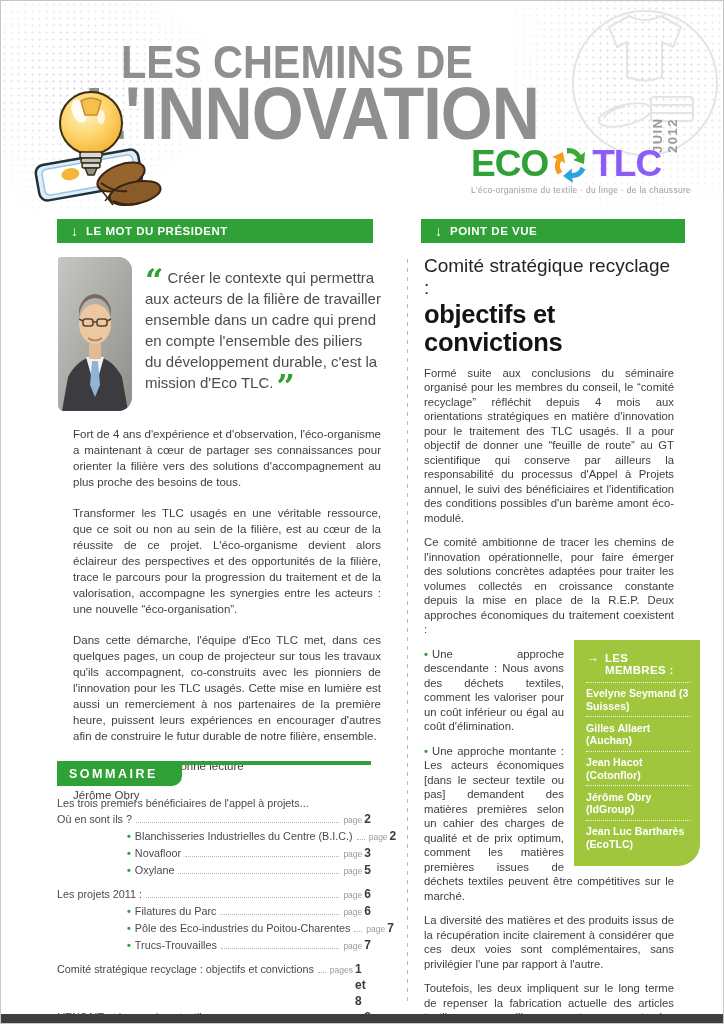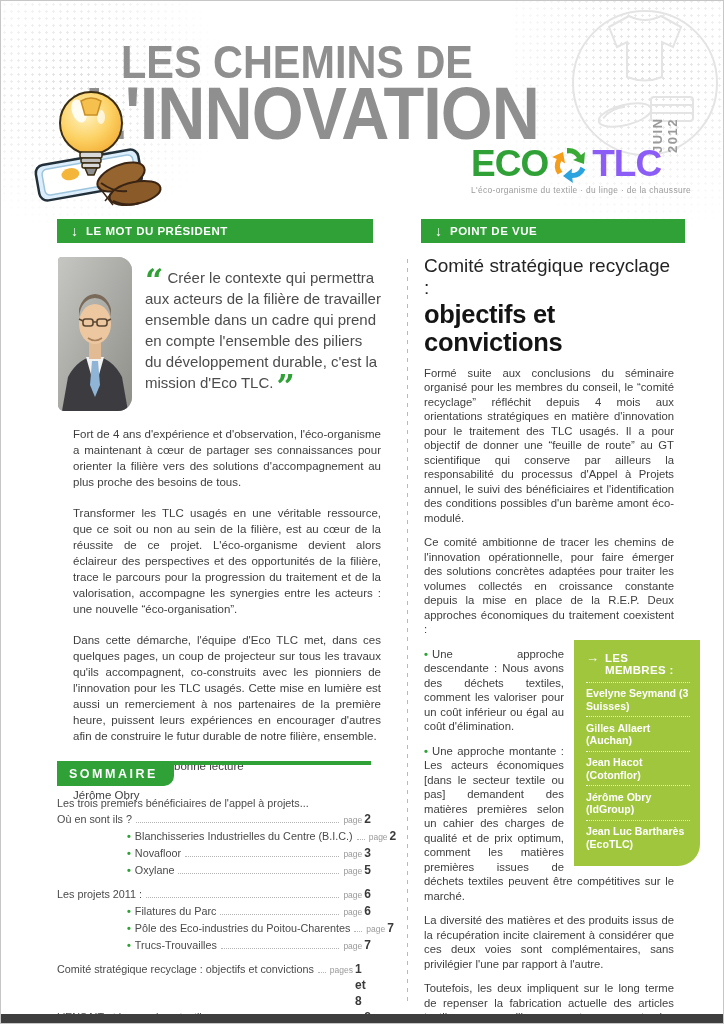--- a/index.html
+++ b/index.html
@@ -66,21 +66,21 @@
 
   .lbody { margin:15px 0 0; font-size:11.5px; line-height:16px; color:#3e3e3e; text-align:justify; }
   .closing { margin:14px 0 0; font-size:11.5px; line-height:16px; color:#3e3e3e; }
   .sig { margin:14px 0 0; font-size:11.5px; line-height:15px; color:#3e3e3e; }
 
   
   .sommaire { position:absolute; left:56px; top:760px; width:314px; }
   .som-line { position:absolute; left:0; top:0; width:100%; height:4px; background:#2fa136; }
   .som-tab { position:relative; display:inline-block; background:#2fa136; color:#fff;
     font-size:12.5px; font-weight:bold; letter-spacing:2.5px;
-    padding:6px 16px 5px 12px; border-radius:0 0 10px 0; }
+    padding:6px 24px 5px 12px; border-radius:0 0 10px 0; }
   .toc { margin-top:9px; }
   .toc-row { display:flex; align-items:baseline; line-height:16px; }
   .toc-label { font-size:10.8px; font-weight:normal; color:#4a4a4a; white-space:nowrap; }
   .toc-indent { padding-left:70px; }
   .toc-bullet { color:#2fa136; font-weight:bold; font-size:11px; margin-right:4px; }
   .toc-dots { flex:1; border-bottom:1.5px dotted #b4b4b4; margin:0 4px; height:11px; min-width:8px;}
   .toc-pageword { font-size:8.5px; color:#9a9a9a; margin-right:2px; }
   .toc-num { font-size:12px; font-weight:bold; color:#3a3a3a; }
   .toc-gap { margin-top:7px; }
 

